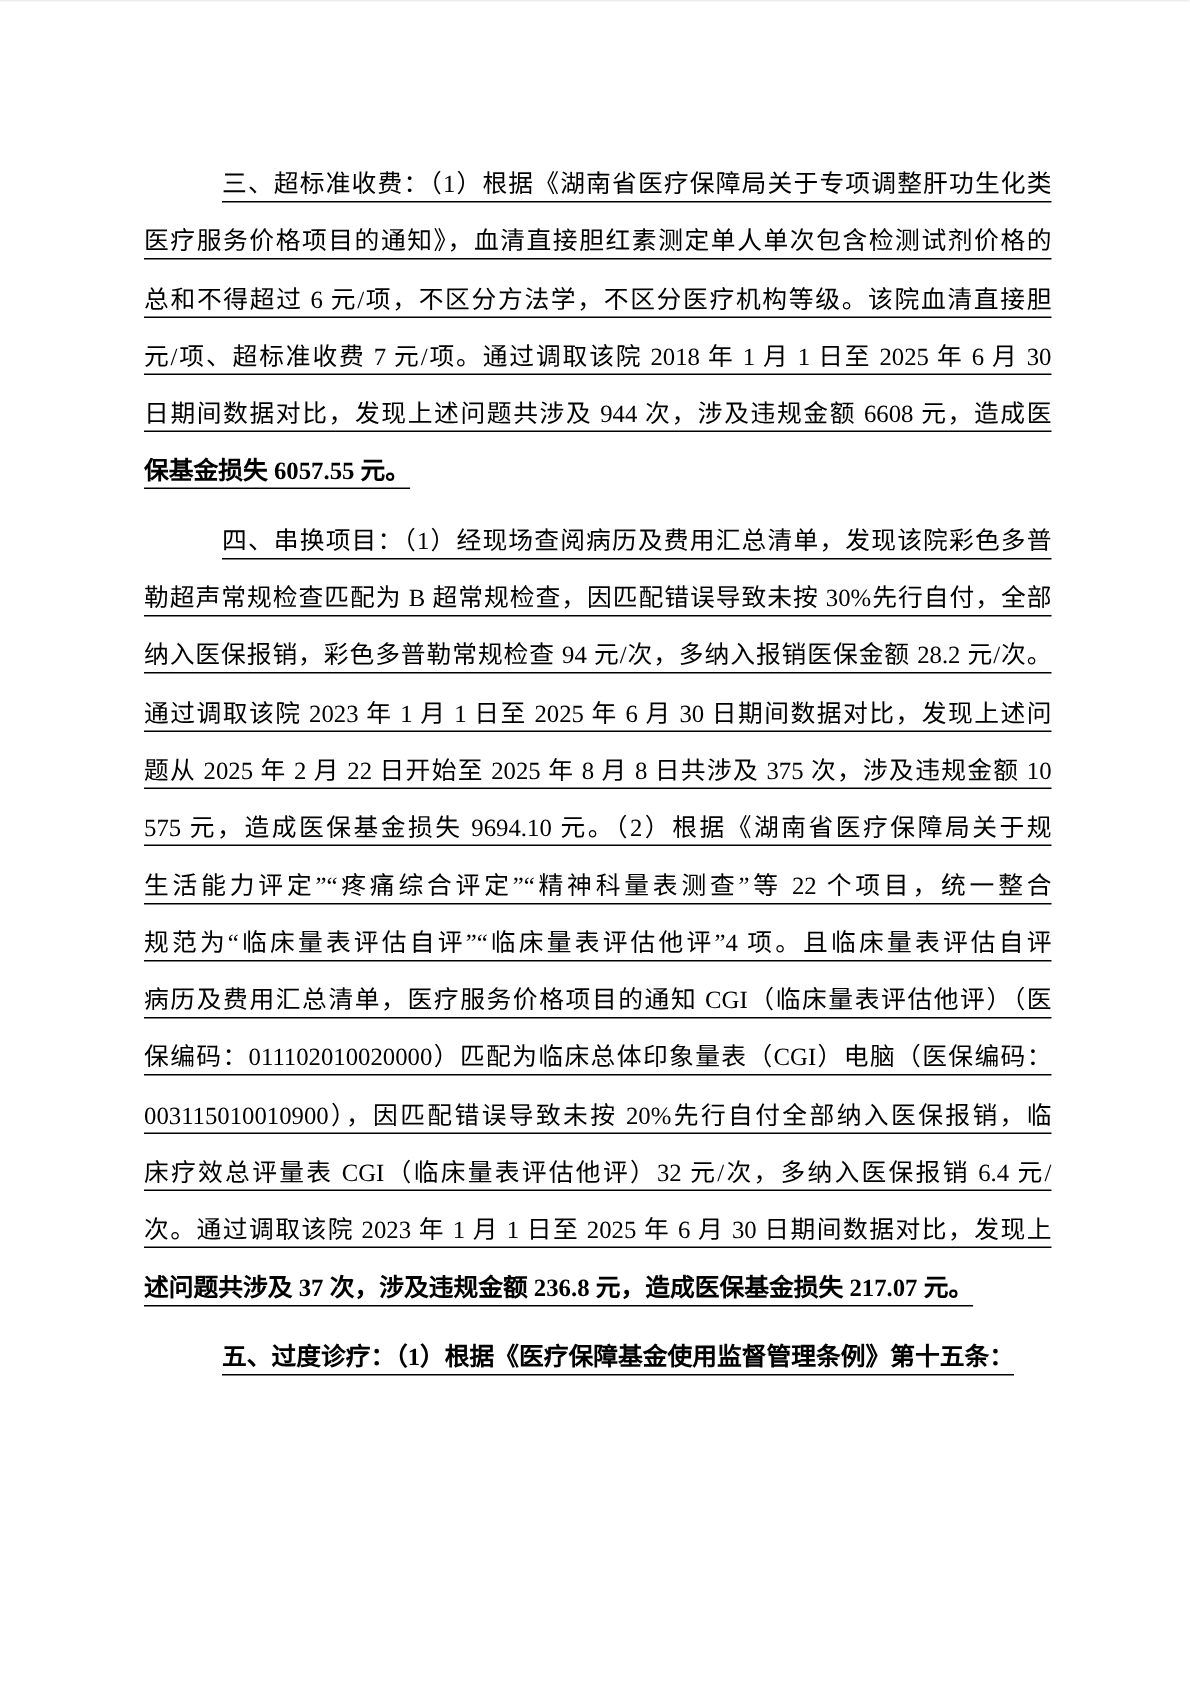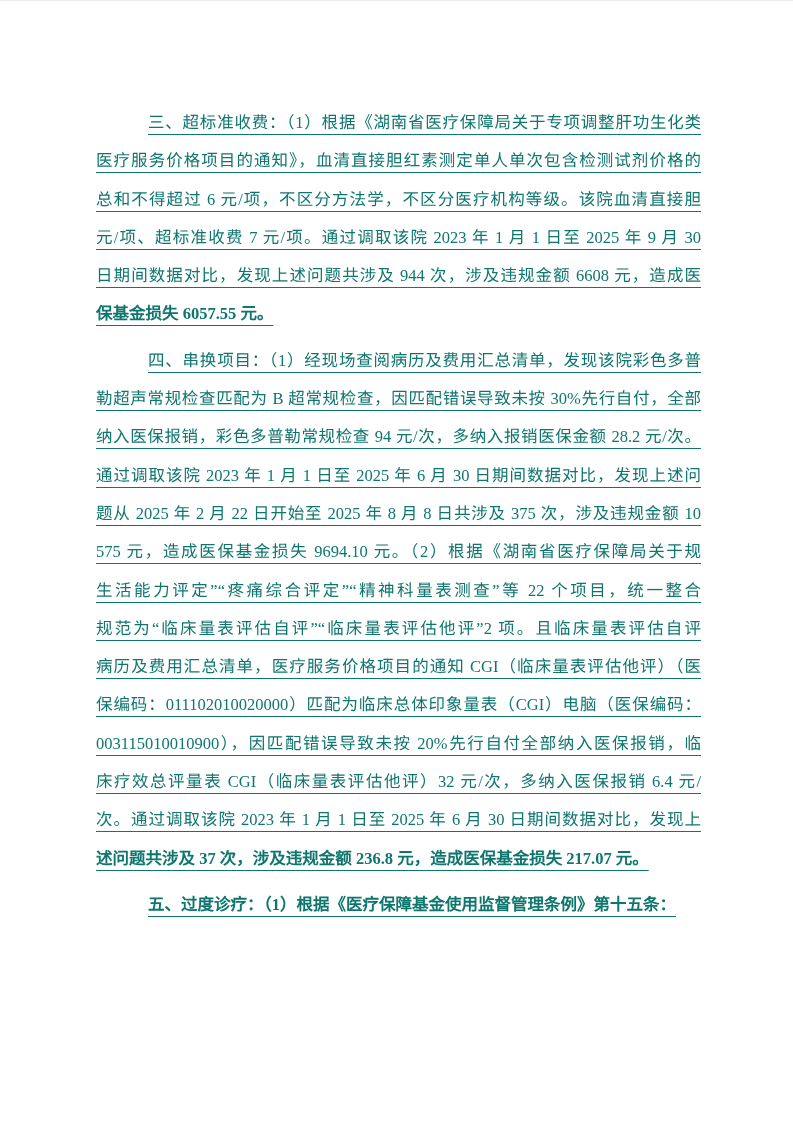--- a/index.html
+++ b/index.html
@@ -43,38 +43,38 @@
     word-break: keep-all;
     overflow: visible;
   }
   .line.first { text-indent: 52px; }
   .line.last  { text-align-last: left; font-weight: bold; }
 </style>
 </head>
 <body>
 
 <div class="page">
-  <div class="doc" style="color: #0f766e;">
+  <div class="doc" style="color: #000000;">
       <div class="para">
         <div class="line first">三、超标准收费：（1）根据《湖南省医疗保障局关于专项调整肝功生化类</div>
         <div class="line">医疗服务价格项目的通知》，血清直接胆红素测定单人单次包含检测试剂价格的</div>
         <div class="line">总和不得超过 6 元/项，不区分方法学，不区分医疗机构等级。该院血清直接胆</div>
-        <div class="line">元/项、超标准收费 7 元/项。通过调取该院 2023 年 1 月 1 日至 2025 年 9 月 30</div>
+        <div class="line">元/项、超标准收费 7 元/项。通过调取该院 2018 年 1 月 1 日至 2025 年 6 月 30</div>
         <div class="line">日期间数据对比，发现上述问题共涉及 944 次，涉及违规金额 6608 元，造成医</div>
         <div class="line last">保基金损失 6057.55 元。</div>
       </div>
       <div class="para">
         <div class="line first">四、串换项目：（1）经现场查阅病历及费用汇总清单，发现该院彩色多普</div>
         <div class="line">勒超声常规检查匹配为 B 超常规检查，因匹配错误导致未按 30%先行自付，全部</div>
         <div class="line">纳入医保报销，彩色多普勒常规检查 94 元/次，多纳入报销医保金额 28.2 元/次。</div>
         <div class="line">通过调取该院 2023 年 1 月 1 日至 2025 年 6 月 30 日期间数据对比，发现上述问</div>
         <div class="line">题从 2025 年 2 月 22 日开始至 2025 年 8 月 8 日共涉及 375 次，涉及违规金额 10</div>
         <div class="line">575 元，造成医保基金损失 9694.10 元。（2）根据《湖南省医疗保障局关于规</div>
         <div class="line">生活能力评定”“疼痛综合评定”“精神科量表测查”等 22 个项目，统一整合</div>
-        <div class="line">规范为“临床量表评估自评”“临床量表评估他评”2 项。且临床量表评估自评</div>
+        <div class="line">规范为“临床量表评估自评”“临床量表评估他评”4 项。且临床量表评估自评</div>
         <div class="line">病历及费用汇总清单，医疗服务价格项目的通知 CGI（临床量表评估他评）（医</div>
         <div class="line">保编码：011102010020000）匹配为临床总体印象量表（CGI）电脑（医保编码：</div>
         <div class="line">003115010010900），因匹配错误导致未按 20%先行自付全部纳入医保报销，临</div>
         <div class="line">床疗效总评量表 CGI（临床量表评估他评）32 元/次，多纳入医保报销 6.4 元/</div>
         <div class="line">次。通过调取该院 2023 年 1 月 1 日至 2025 年 6 月 30 日期间数据对比，发现上</div>
         <div class="line last">述问题共涉及 37 次，涉及违规金额 236.8 元，造成医保基金损失 217.07 元。</div>
       </div>
       <div class="para">
         <div class="line first last">五、过度诊疗：（1）根据《医疗保障基金使用监督管理条例》第十五条：</div>
       </div>

